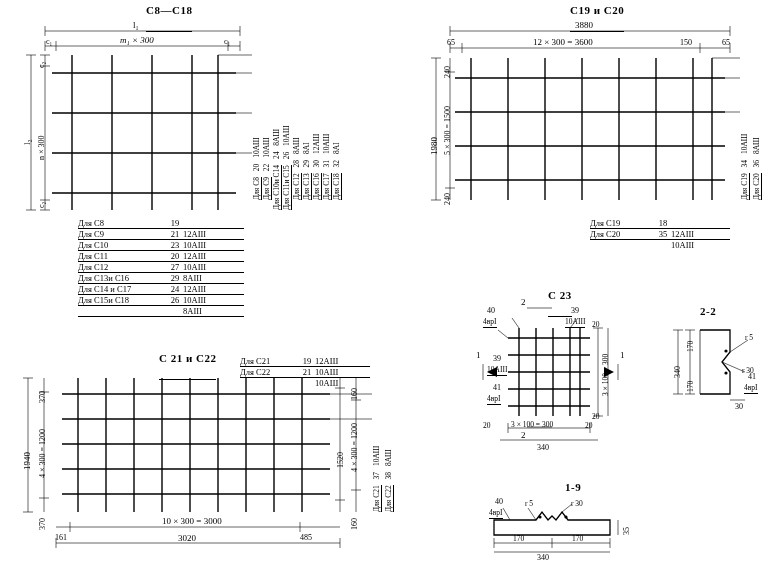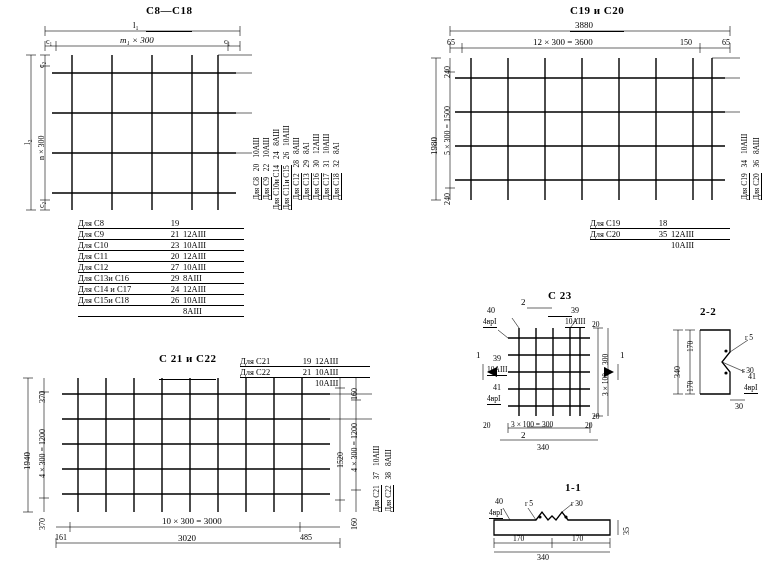--- a/index.html
+++ b/index.html
@@ -23,21 +23,21 @@
 </head>
 <body>
 
 <div class="root">
 
   <div class="ttl u" style="left:146px;top:4px;">С8—С18</div>
   <div class="ttl u" style="left:570px;top:4px;">С19 и С20</div>
   <div class="ttl u" style="left:133px;top:352px;margin-left:26px;">С 21  и  С22</div>
   <div class="ttl u" style="left:548px;top:289px;">С 23</div>
   <div class="ttl" style="left:700px;top:305px;">2-2</div>
-  <div class="ttl" style="left:565px;top:481px;">1-1</div>
+  <div class="ttl" style="left:565px;top:481px;">1-9</div>
 
   <svg width="779" height="568">
 
     <g stroke="#000" stroke-width="1.4" fill="none">
 
       <line x1="52" y1="73" x2="236" y2="73"></line>
       <line x1="52" y1="113" x2="236" y2="113"></line>
       <line x1="52" y1="153" x2="236" y2="153"></line>
       <line x1="52" y1="193" x2="236" y2="193"></line>
 

